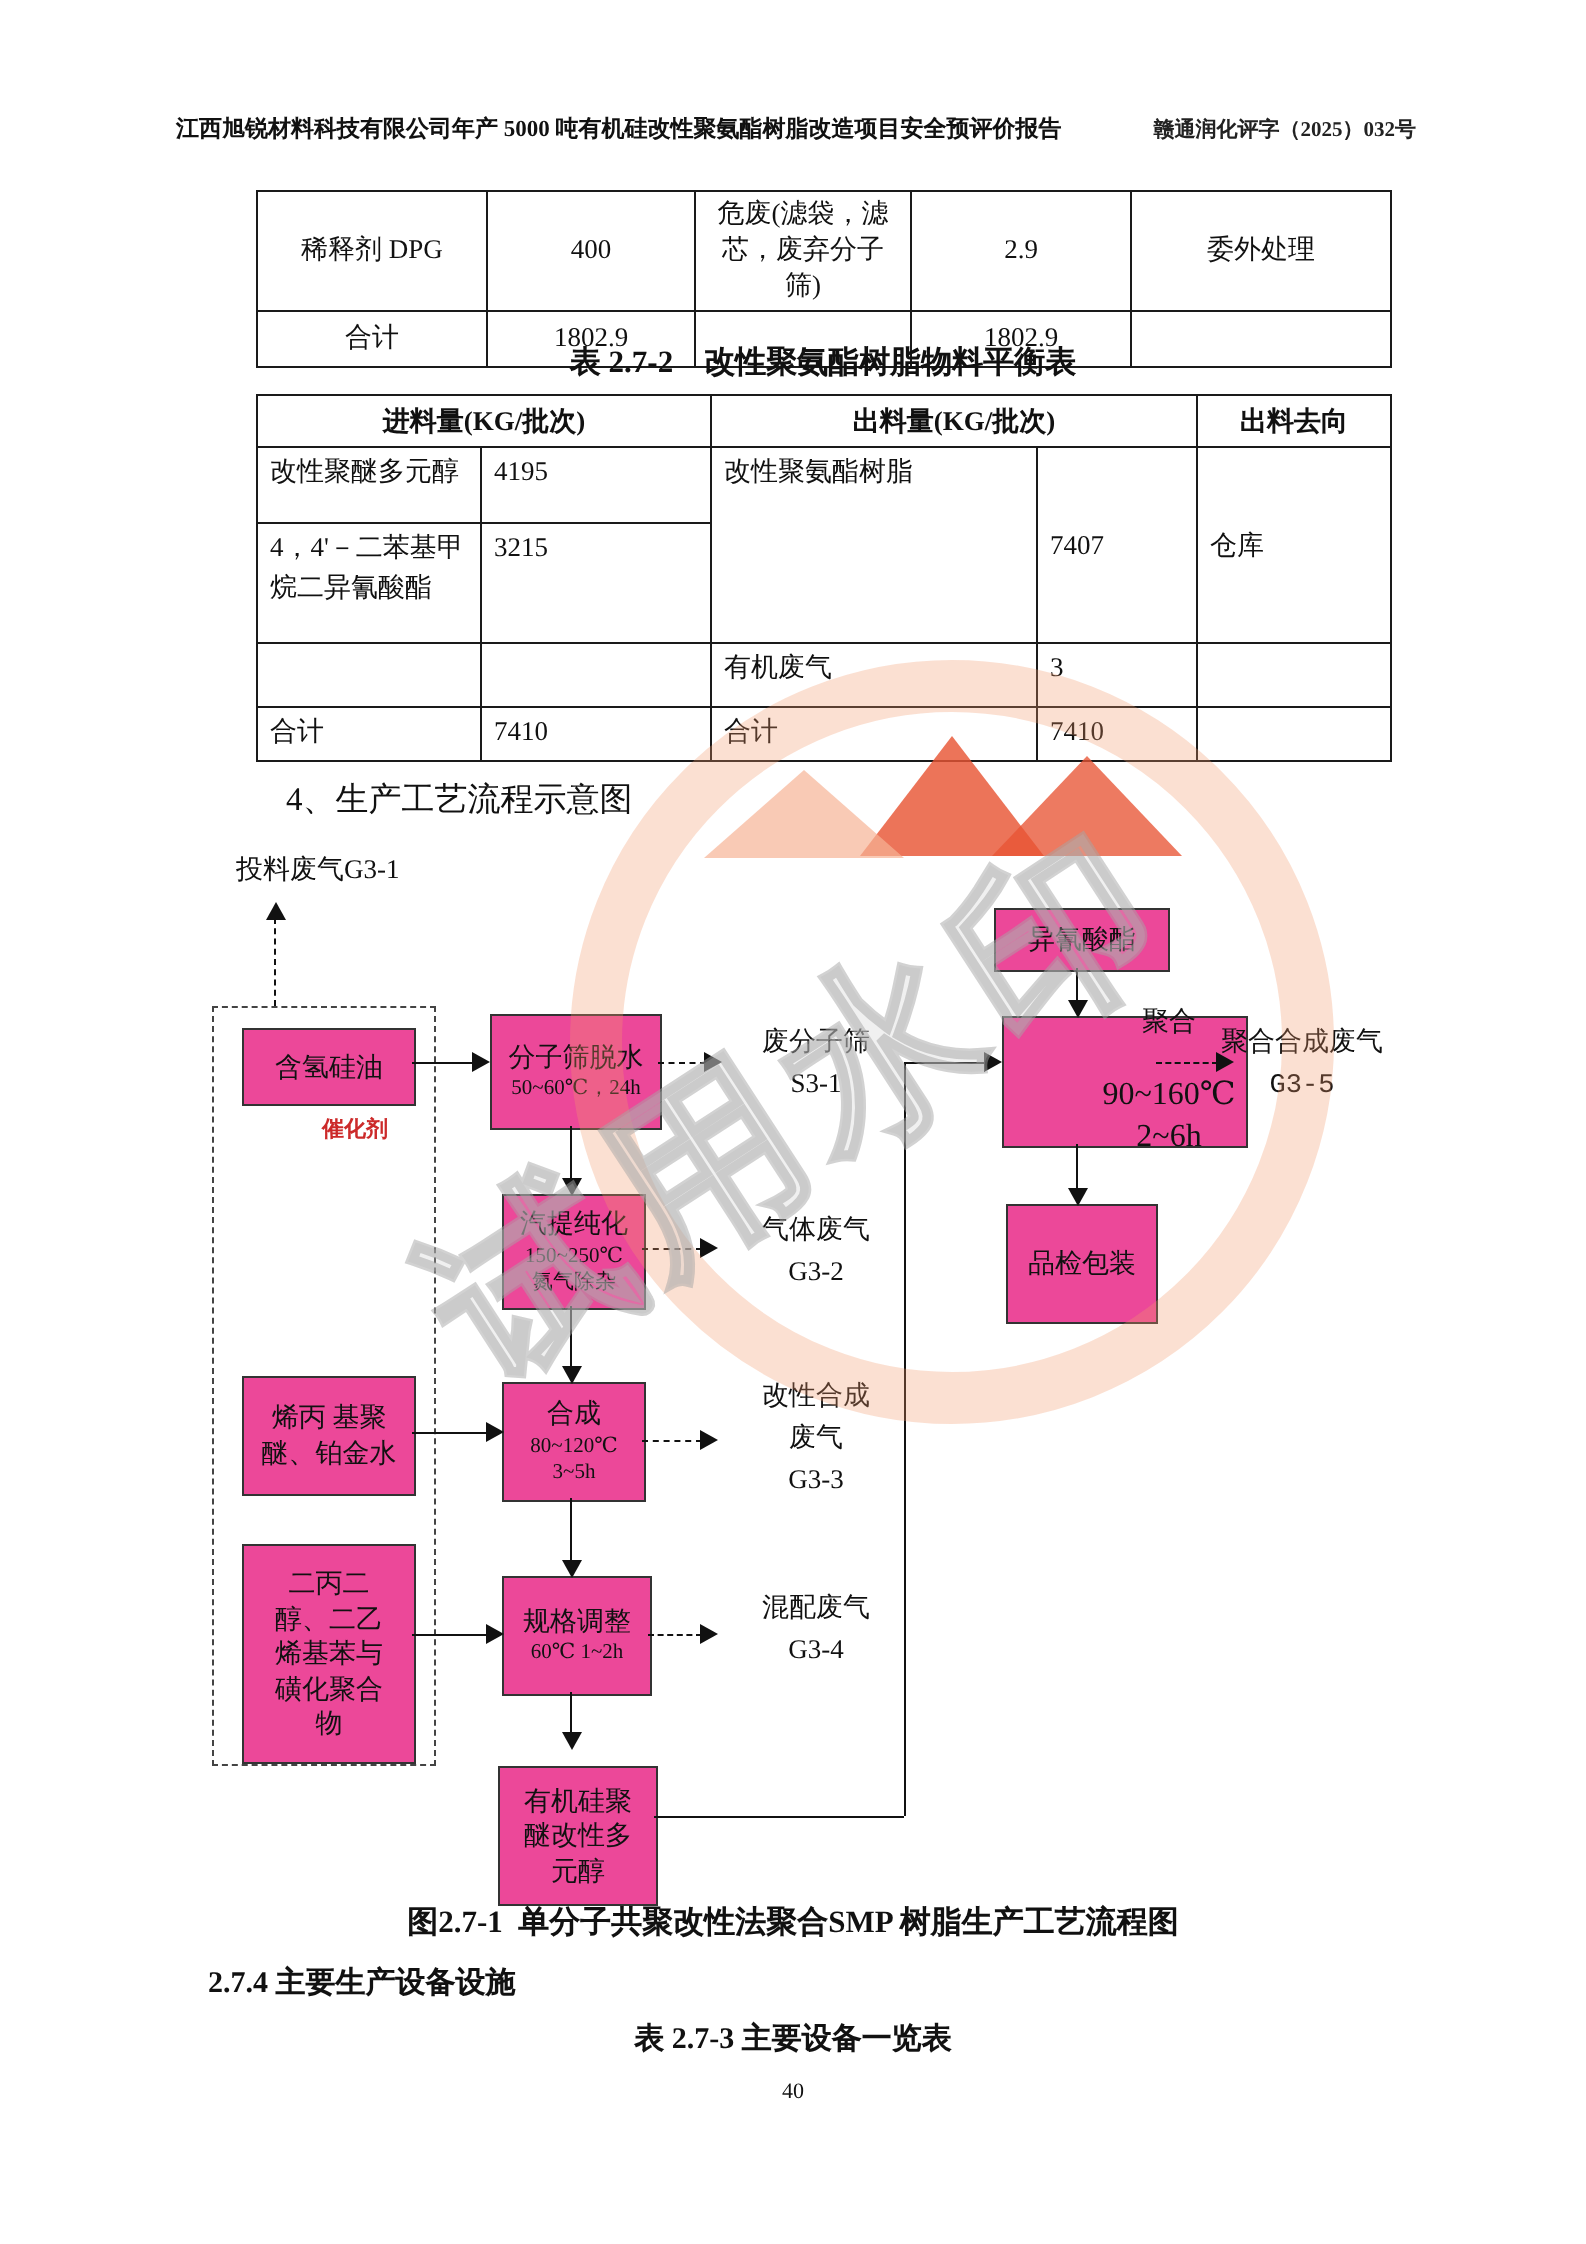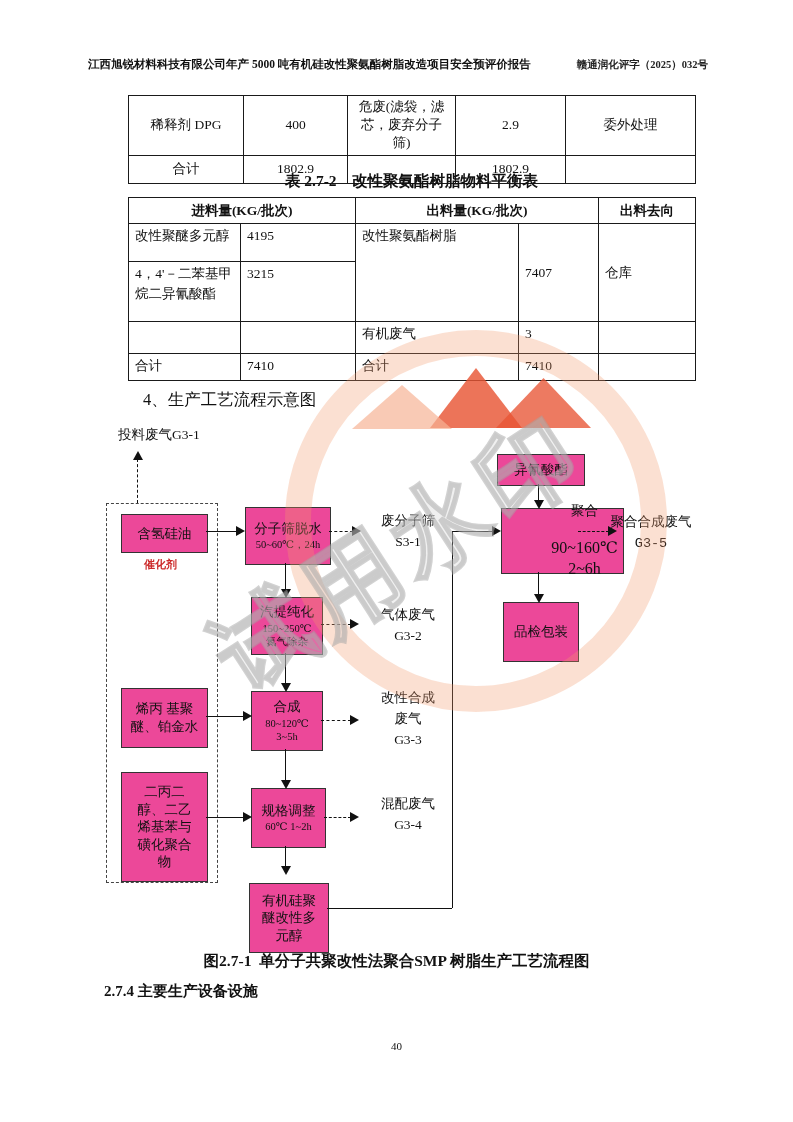--- a/index.html
+++ b/index.html
@@ -129,21 +129,21 @@
 
   <div class="plain" style="left:143px;top:389px;font-size:16.5px;">4、生产工艺流程示意图</div>
 
   <div class="plain" style="left:118px;top:426px;font-size:13.5px;">投料废气G3-1</div>
 
   <div class="dashed-group" style="left:106px;top:503px;width:110px;height:378px;"></div>
 
   <div class="pbox" style="left:121px;top:514px;width:85px;height:37px;">
     <span class="bt">含氢硅油</span>
   </div>
-  <div class="catalyst" style="left:144px;top:557px;">催化剂</div>
+  <div class="catalyst" style="left:161px;top:557px;">催化剂</div>
   <div class="pbox" style="left:121px;top:772px;width:85px;height:108px;">
     <span class="bt">二丙二
 醇、二乙
 烯基苯与
 磺化聚合
 物</span>
   </div>
   <div class="pbox" style="left:121px;top:688px;width:85px;height:58px;">
     <span class="bt">烯丙 基聚
 醚、铂金水</span>
@@ -241,20 +241,21 @@
   <div class="ah ah-d" style="left:534px;top:500px;"></div>
 
   <div class="lh dashl" style="left:578px;top:531px;width:31px;"></div>
   <div class="ah ah-r" style="left:608px;top:526px;"></div>
 
   <div class="lv" style="left:538px;top:572px;height:23px;"></div>
   <div class="ah ah-d" style="left:534px;top:594px;"></div>
 
   <div class="caption" style="left:88px;top:951px;width:617px;">图2.7-1  单分子共聚改性法聚合SMP 树脂生产工艺流程图</div>
   <div class="plain" style="left:104px;top:982px;font-size:15px;font-weight:bold;">2.7.4 主要生产设备设施</div>
+  <div class="caption" style="left:88px;top:1010px;width:617px;font-size:15px;">表 2.7-3 主要设备一览表</div>
   <div class="pagenum">40</div>
 
   <div class="wm-ring"></div>
   <div class="wm-peak pk-a"></div>
   <div class="wm-peak pk-b"></div>
   <div class="wm-peak pk-c"></div>
   <div class="wm-text">试用水印</div>
 
 </div>
 

